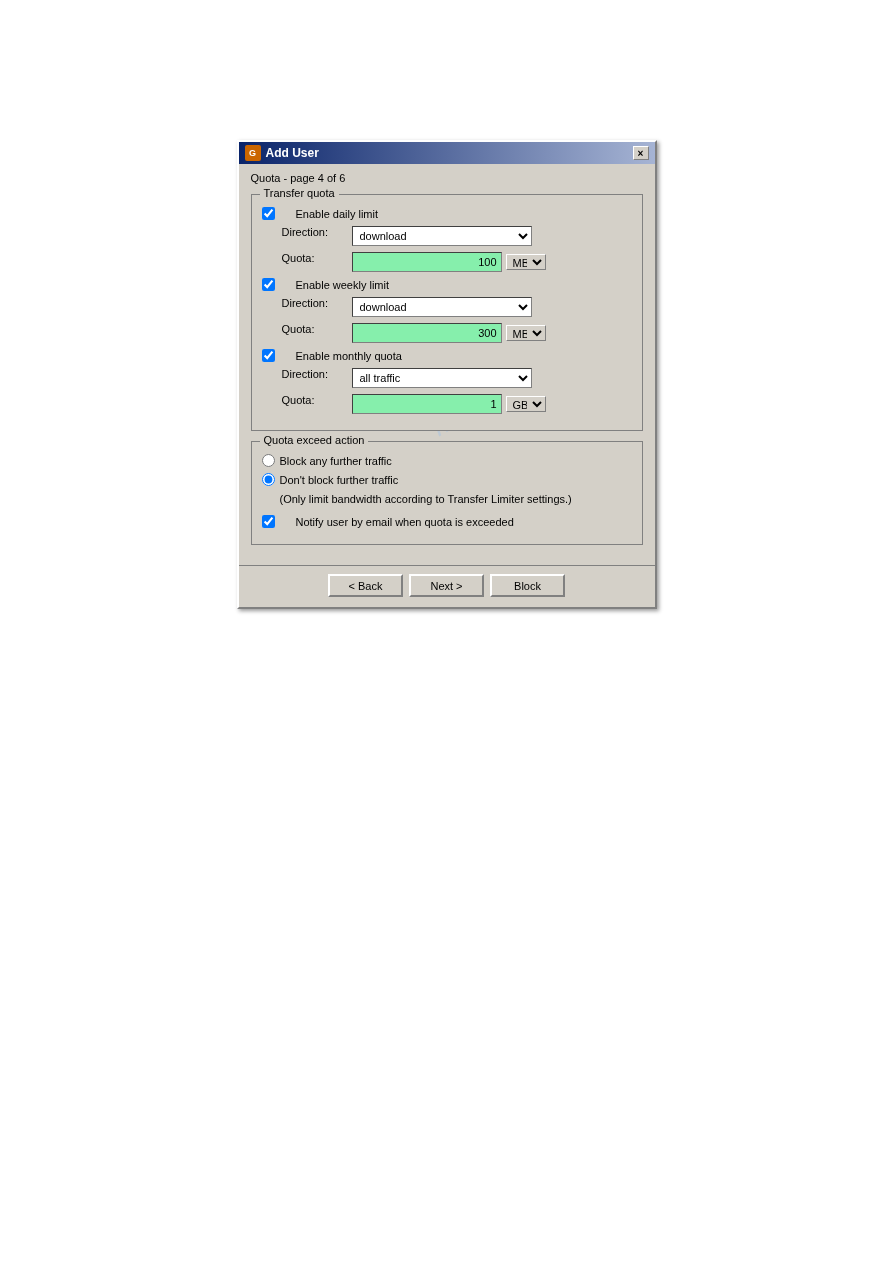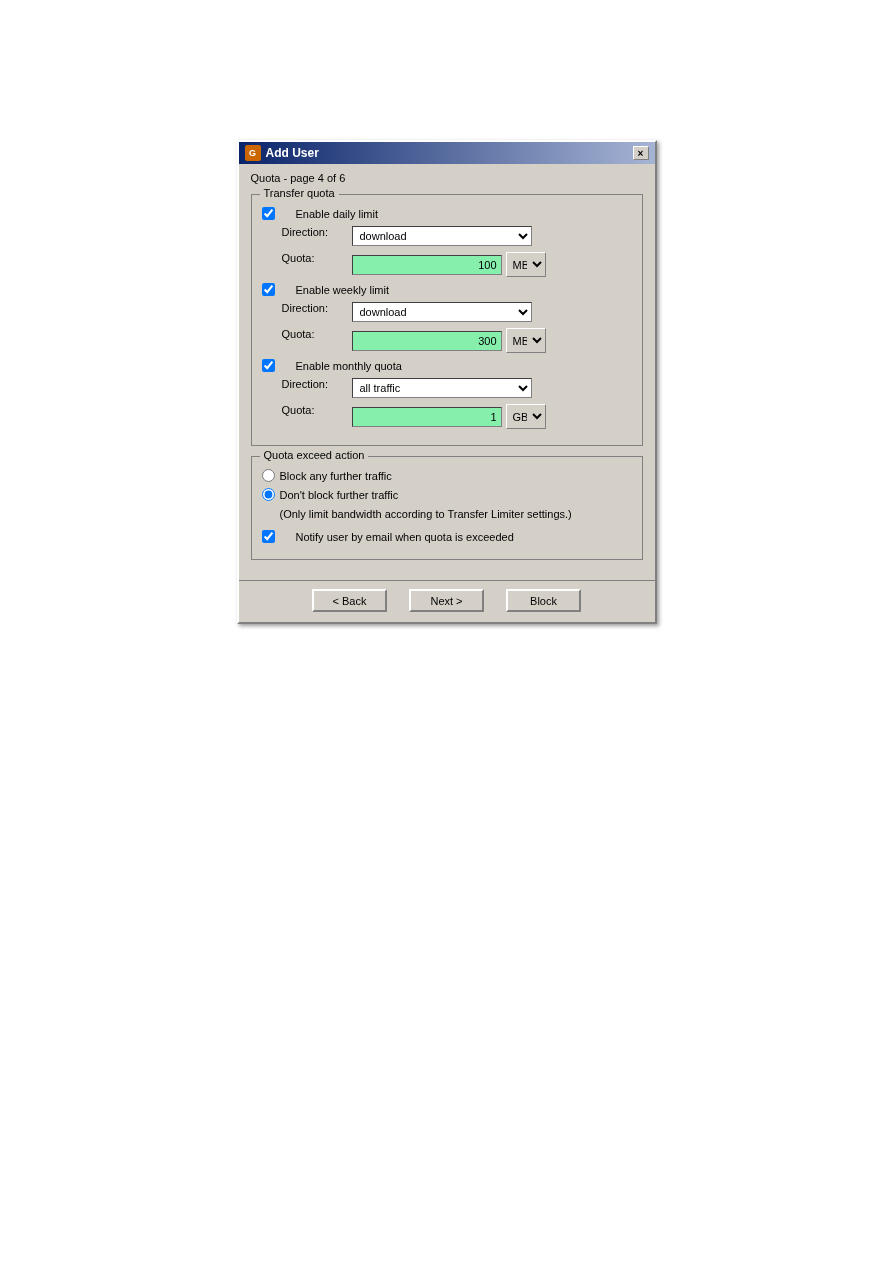--- a/index.html
+++ b/index.html
@@ -144,21 +144,21 @@
       font-size: 11px;
       background: #86efac;
       border: 1px solid #808080;
       border-top: 1px solid #404040;
       border-left: 1px solid #404040;
       text-align: right;
       padding-right: 4px;
     }
     .unit-select {
       width: 40px;
-      height: 25px;
+      height: 16px;
       font-size: 11px;
       background: #d4d0c8;
       border: 1px solid #808080;
       border-top: 1px solid #ffffff;
       border-left: 1px solid #ffffff;
       padding: 1px 2px;
     }
     .radio-row {
       display: flex;
       align-items: center;
@@ -175,21 +175,21 @@
     .info-text {
       font-size: 11px;
       color: #000000;
       padding-left: 18px;
       margin-bottom: 8px;
       line-height: 1.4;
     }
     .dialog-footer {
       display: flex;
       justify-content: center;
-      gap: 22px;
+      gap: 6px;
       padding: 8px 10px 10px 10px;
       border-top: 1px solid #808080;
     }
     .footer-btn {
       min-width: 75px;
       height: 23px;
       background: #d4d0c8;
       border: 2px solid #808080;
       border-top: 2px solid #ffffff;
       border-left: 2px solid #ffffff;

